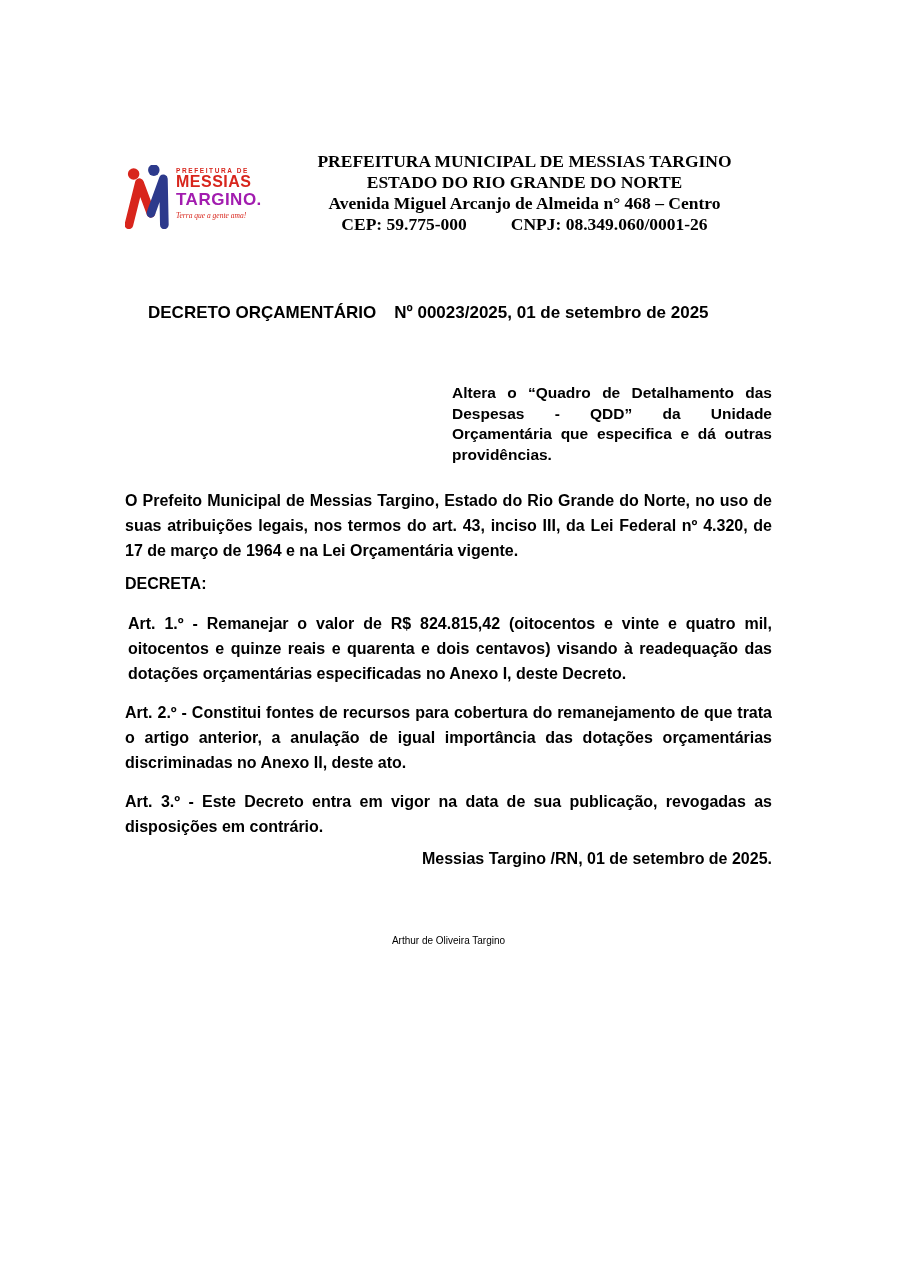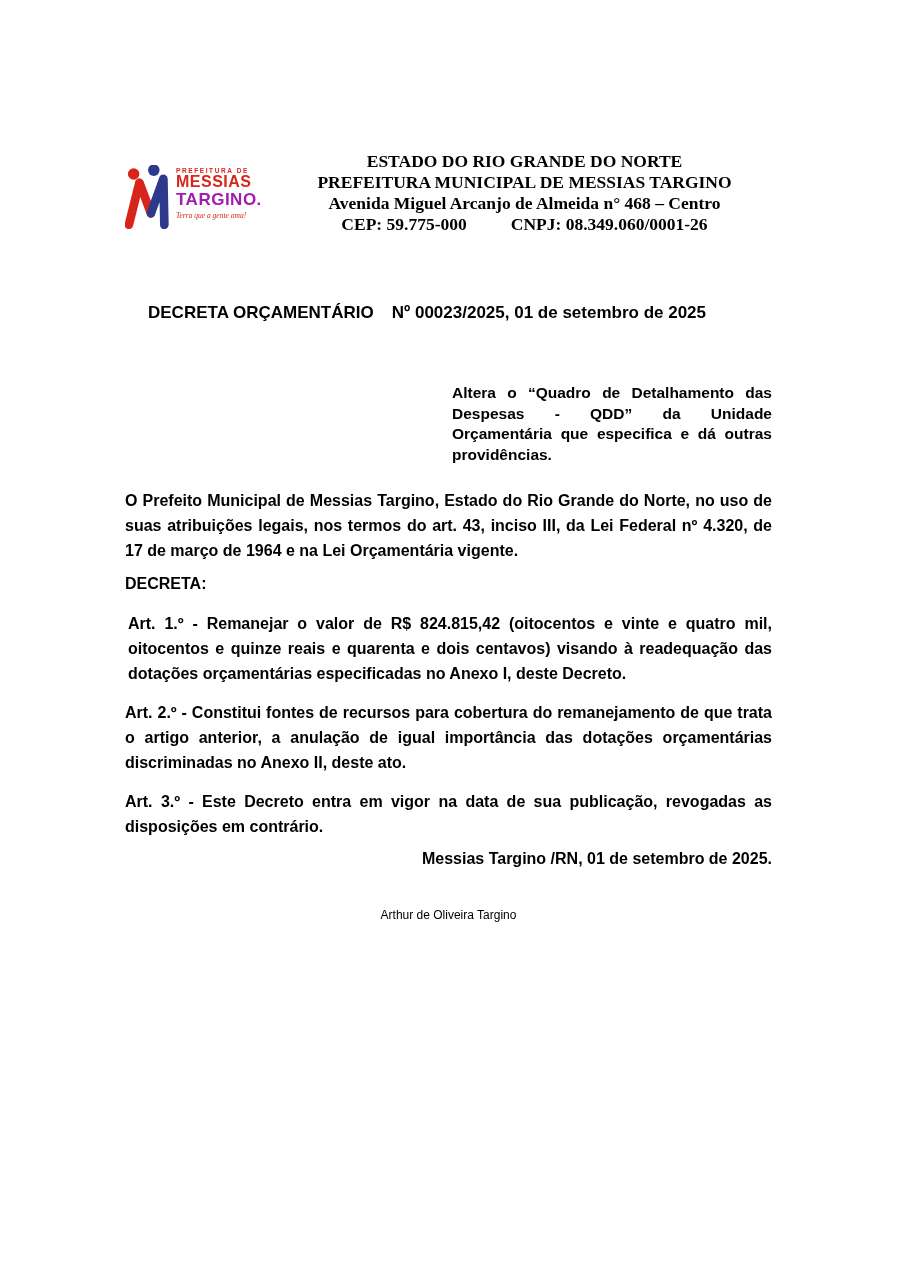--- a/index.html
+++ b/index.html
@@ -101,23 +101,23 @@
   .art1 { margin-top: 18px; padding-left: 3px; }
   .art2 { margin-top: 14px; }
   .art3 { margin-top: 14px; }
   .dateline {
     margin-top: 7px;
     text-align: right;
     font-size: 16px;
     line-height: 25px;
   }
   .signature {
-    margin-top: 33px;
+    margin-top: 58px;
     text-align: center;
-    font-size: 12px;
+    font-size: 10px;
     line-height: 23px;
   }
   .sig-role { font-weight: bold; }
 </style>
 </head>
 <body>
 
 <div class="page">
 
   <div class="letterhead">
@@ -131,32 +131,32 @@
         </svg>
       </span>
       <span class="logo-textcol">
         <span class="logo-pref">PREFEITURA DE</span>
         <span class="logo-messias">MESSIAS</span>
         <span class="logo-targino">TARGINO.</span>
         <span class="logo-tagline">Terra que a gente ama!</span>
       </span>
     </div>
     <div class="letterhead-text">
+      <div>PREFEITURA MUNICIPAL DE MESSIAS TARGINO</div>
       <div>ESTADO DO RIO GRANDE DO NORTE</div>
-      <div>PREFEITURA MUNICIPAL DE MESSIAS TARGINO</div>
       <div>Avenida Miguel Arcanjo de Almeida n° 468 – Centro</div>
       <div class="cep-row">
         <span>CEP: 59.775-000</span>
         <span>CNPJ: 08.349.060/0001-26</span>
       </div>
     </div>
   </div>
 
   <div class="title">
-    <span>DECRETA ORÇAMENTÁRIO</span>
+    <span>DECRETO ORÇAMENTÁRIO</span>
     <span>Nº 00023/2025, 01 de setembro de 2025</span>
   </div>
 
   <p class="ementa">Altera o “Quadro de Detalhamento das Despesas - QDD” da Unidade Orçamentária que especifica e dá outras providências.</p>
 
   <p class="para preamble">O Prefeito Municipal de Messias Targino, Estado do Rio Grande do Norte, no uso de suas atribuições legais, nos termos do art. 43, inciso III, da Lei Federal nº 4.320, de 17 de março de 1964 e na Lei Orçamentária vigente.</p>
 
   <p class="decreta">DECRETA:</p>
 
   <p class="para art1"><span>Art. 1.º - Remanejar o valor de </span><b>R$ 824.815,42 (oitocentos e vinte e quatro mil, oitocentos e quinze reais e quarenta e dois centavos)</b><span> visando à readequação das dotações orçamentárias especificadas no Anexo I, deste Decreto.</span></p>

